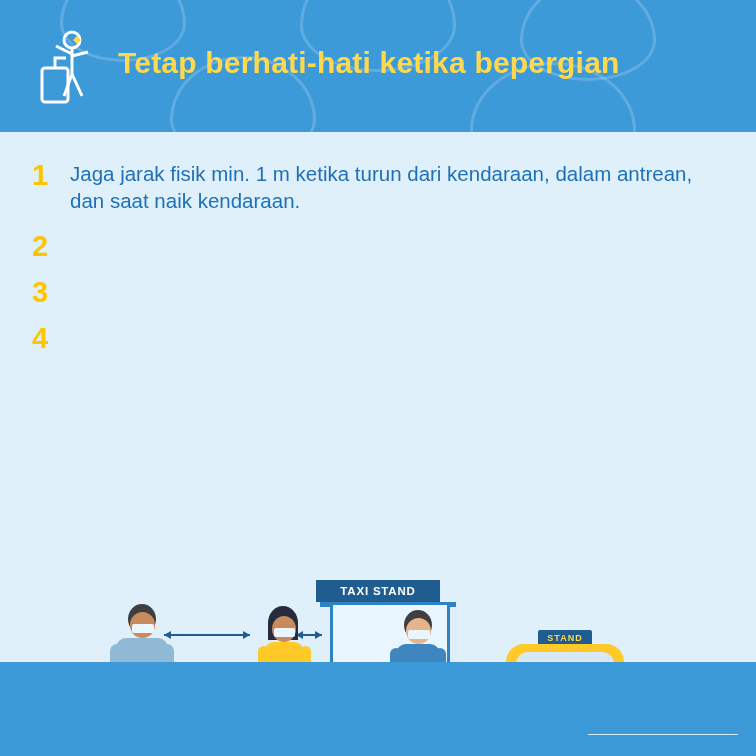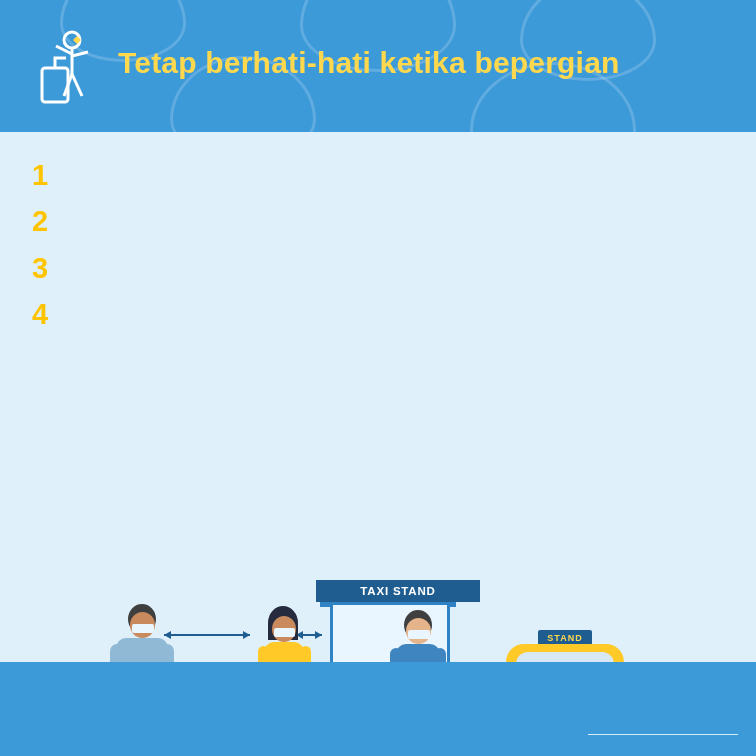--- a/index.html
+++ b/index.html
@@ -46,21 +46,21 @@
   
   .scene{
     position:absolute;left:0;top:430px;width:756px;height:250px;
   }
   .ground{
     position:absolute;left:0;top:182px;width:756px;height:40px;background:#8fb9d4;
   }
 
   
   .stand-sign{
-    position:absolute;left:316px;top:18px;width:164px;height:22px;background:#1f5d91;
+    position:absolute;left:316px;top:18px;width:124px;height:22px;background:#1f5d91;
     color:#fff;font-size:11.5px;font-weight:bold;letter-spacing:.8px;
     display:flex;align-items:center;justify-content:center;
   }
   .stand-board{
     position:absolute;left:330px;top:40px;width:114px;height:108px;background:#eaf6ff;
     border:3px solid #2f82c4;
   }
   .stand-leg{position:absolute;width:7px;height:58px;background:#2f82c4;top:148px;}
   .stand-top{position:absolute;left:320px;top:40px;width:136px;height:5px;background:#2f82c4;}
 
@@ -146,20 +146,21 @@
     </svg>
 
     <div class="header-title">Tetap berhati-hati ketika bepergian</div>
   </div>
 
   <div class="body-area">
     <div class="list">
 
       <div class="item">
         <div class="num">1</div>
+        <div class="txt">Jaga jarak fisik min. 1 m ketika turun dari kendaraan, dalam antrean, dan saat naik kendaraan.</div>
       </div>
 
       <div class="item">
         <div class="num">2</div>
       </div>
 
       <div class="item">
         <div class="num">3</div>
       </div>
 

